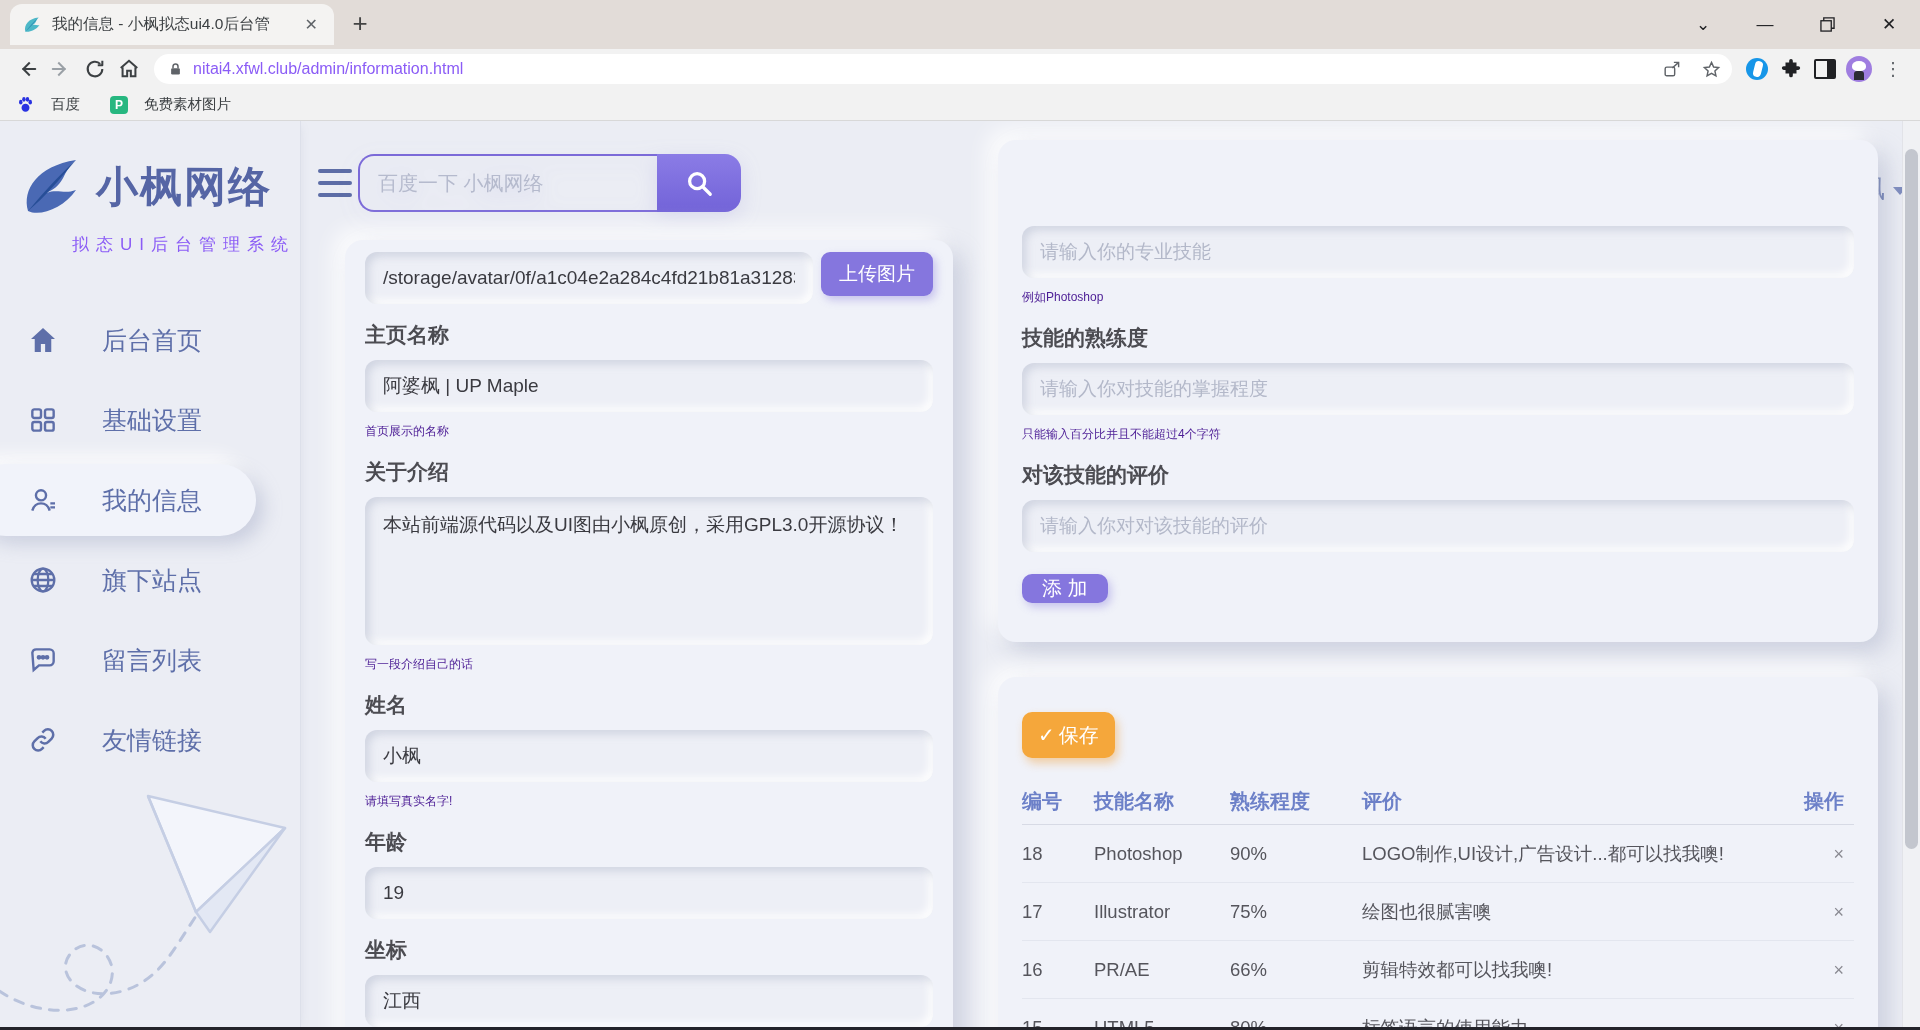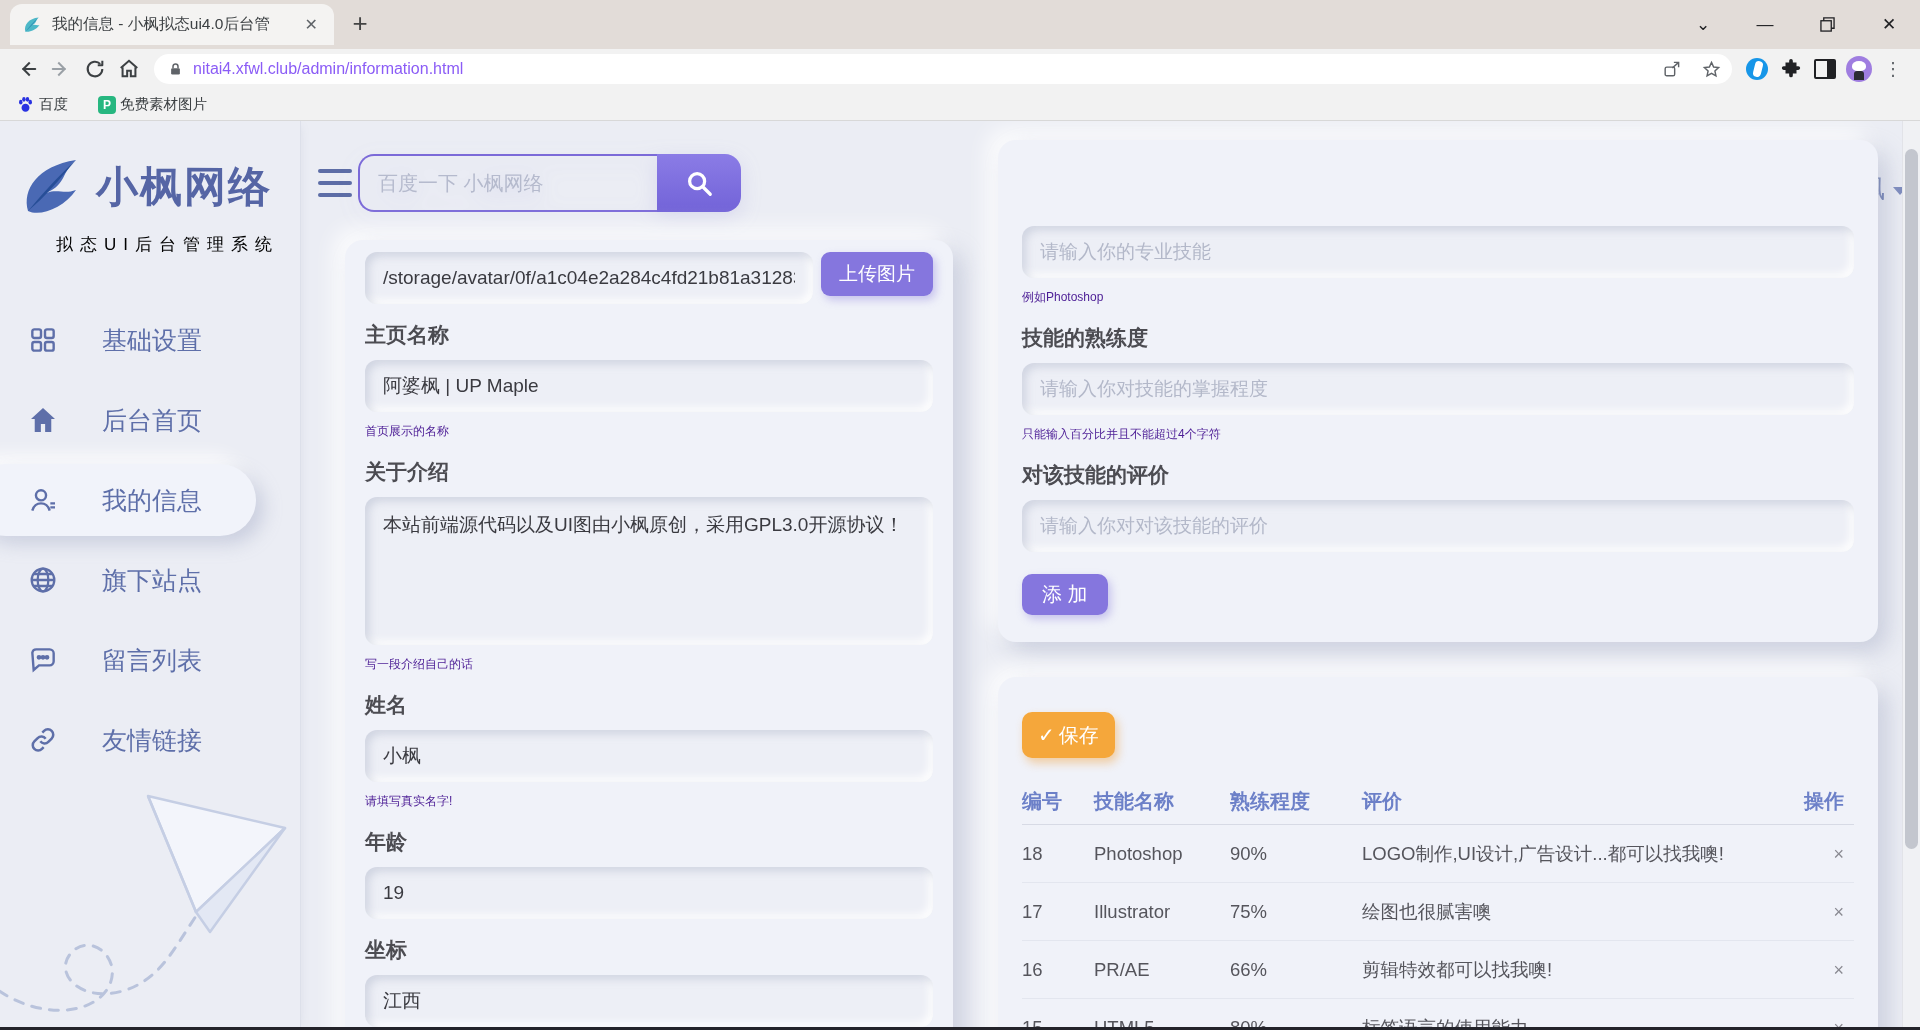--- a/index.html
+++ b/index.html
@@ -29,31 +29,31 @@
   .ext-blue{width:22px;height:22px;border-radius:50%;background:#1796e8;position:relative;overflow:hidden;}
   .ext-blue::after{content:"";position:absolute;left:8px;top:3px;width:8px;height:16px;border-radius:5px;background:#fff;transform:rotate(14deg);}
   .side-sq{width:18px;height:16px;border:2.5px solid #202124;border-radius:2px;position:relative;}
   .side-sq::after{content:"";position:absolute;right:0;top:0;bottom:0;width:7px;background:#202124;}
   .prof-av{width:26px;height:26px;border-radius:50%;background:#9f7de0;position:relative;overflow:hidden;}
   .prof-av::after{content:"";position:absolute;left:6px;top:5px;width:14px;height:10px;border-radius:50% 50% 40% 40%;background:#fff;}
   .prof-av::before{content:"";position:absolute;left:8px;bottom:2px;width:10px;height:9px;background:#2b2b33;border-radius:3px 3px 0 0;}
   .dots{font-size:18px;color:#5f6368;letter-spacing:0;}
   .bookmarks{height:31px;background:#f2f2f2;border-bottom:1px solid #d8d8d8;display:flex;align-items:center;
              padding-left:16px;gap:30px;}
-  .bm{display:flex;align-items:center;gap:4px;font-size:14.5px;color:#3c4043;}
+  .bm{display:flex;align-items:center;gap:16px;font-size:14.5px;color:#3c4043;}
   .bm-p{width:18px;height:18px;border-radius:4px;background:#27b780;color:#fff;font-size:12px;font-weight:bold;
         display:flex;align-items:center;justify-content:center;}
   
   .page{position:absolute;top:121px;left:0;right:0;bottom:0;background:#ebedf4;overflow:hidden;}
   
   .sidebar{position:absolute;left:0;top:0;bottom:0;width:300px;border-right:1px solid #dde0ea;
            box-shadow:4px 0 10px -6px rgba(120,130,160,.18);}
   .logo-row{display:flex;align-items:center;gap:8px;padding:30px 0 0 16px;}
   .logo-title{font-size:42px;font-weight:bold;color:#5565a5;letter-spacing:2px;white-space:nowrap;}
-  .logo-sub{padding-left:56px;margin-top:10px;font-size:17px;letter-spacing:7px;color:#000000;white-space:nowrap;}
+  .logo-sub{padding-left:72px;margin-top:10px;font-size:17px;letter-spacing:7px;color:#8b5cf6;white-space:nowrap;}
   .menu{margin-top:52px;display:flex;flex-direction:column;gap:16px;}
   .menu-item{position:relative;height:64px;display:flex;align-items:center;padding-left:26px;gap:42px;
              color:#5e6fa9;font-size:25px;}
   .mi-icon{width:34px;height:34px;display:flex;align-items:center;justify-content:center;}
   .mi-icon svg{width:32px;height:32px;}
   .menu-item.active::before{content:"";position:absolute;left:-30px;right:44px;top:-4px;bottom:-4px;
        background:#f1f3fa;border-radius:40px;z-index:-1;
        box-shadow:8px 8px 18px rgba(150,158,188,.38),-8px -8px 18px rgba(255,255,255,.95);}
   .menu-item{z-index:0;}
   .plane-wrap{position:absolute;left:0;bottom:0;width:300px;height:330px;pointer-events:none;}
@@ -92,21 +92,21 @@
             background:#edeff6;box-shadow:inset 4px 4px 9px rgba(160,167,192,.38),inset -4px -4px 9px #ffffff;
             padding:0 18px;font-size:19px;color:#3a3a40;outline:none;font-family:Liberation Sans, sans-serif;}
   .nm-input::placeholder{color:#b3b8c9;}
   textarea.nm-input{height:148px;padding:14px 18px;resize:none;line-height:1.5;}
   .f-label{font-size:21px;font-weight:bold;color:#4c4c52;margin:17px 0 11px;}
   .f-hint{font-size:12px;color:#4c1d95;margin:11px 0 2px;min-height:18px;}
   .path-row{display:flex;gap:8px;align-items:flex-start;margin-top:4px;}
   .path-row .nm-input{flex:1;min-width:0;}
   .btn-purple{border:none;border-radius:9px;background:#8576de;color:#fff;font-size:19px;
               padding:0 18px;height:44px;font-family:inherit;box-shadow:3px 4px 8px rgba(120,105,215,.35);}
-  .btn-add{height:41px;margin-top:22px;padding:0 20px;font-size:20px;border-radius:10px;}
+  .btn-add{height:29px;margin-top:22px;padding:0 20px;font-size:20px;border-radius:10px;}
   .pad-top-r1{height:86px;}
   .btn-save{border:none;border-radius:10px;background:#f5a73b;color:#fff;font-size:20px;height:46px;
             padding:0 16px;margin-top:35px;font-family:inherit;display:flex;align-items:center;gap:4px;
             box-shadow:3px 5px 10px rgba(240,160,60,.45);}
   
   .tbl{margin-top:20px;}
   .t-grid{display:grid;grid-template-columns:72px 136px 132px 1fr 58px;align-items:center;}
   .t-head{height:46px;border-bottom:1px solid #d7dae5;font-size:20px;font-weight:bold;color:#6c80c8;}
   .t-head .t-op{text-align:right;}
   .t-row{height:57px;border-bottom:1px solid #e3e6ef;font-size:18.5px;color:#55555c;}
@@ -230,37 +230,37 @@
         <path d="M8 40 C18 28 27 18 40 6 C28 20 20 30 8 40Z" fill="#274e97"></path>
       </svg>
       <span class="logo-title">小枫网络</span>
     </div>
     <div class="logo-sub">拟态UI后台管理系统</div>
 
     <div class="menu">
 
         <div class="menu-item">
           <span class="mi-icon">
+            <svg viewBox="0 0 24 24" fill="currentColor">
+              <path d="M12 3l9 8.2h-2.8V21h-4.6v-6h-3.2v6H5.8v-9.8H3z"></path>
+            </svg>
+          </span>
+          <span class="mi-label">后台首页</span>
+        </div>
+
+        <div class="menu-item">
+          <span class="mi-icon">
             <svg viewBox="0 0 24 24" fill="none" stroke="currentColor" stroke-width="1.8">
               <rect x="4" y="4" width="6.5" height="6.5" rx="1.5"></rect>
               <rect x="13.5" y="4" width="6.5" height="6.5" rx="1.5"></rect>
               <rect x="4" y="13.5" width="6.5" height="6.5" rx="1.5"></rect>
               <rect x="13.5" y="13.5" width="6.5" height="6.5" rx="1.5"></rect>
             </svg>
           </span>
           <span class="mi-label">基础设置</span>
-        </div>
-
-        <div class="menu-item">
-          <span class="mi-icon">
-            <svg viewBox="0 0 24 24" fill="currentColor">
-              <path d="M12 3l9 8.2h-2.8V21h-4.6v-6h-3.2v6H5.8v-9.8H3z"></path>
-            </svg>
-          </span>
-          <span class="mi-label">后台首页</span>
         </div>
 
         <div class="menu-item active">
           <span class="mi-icon">
             <svg viewBox="0 0 24 24" fill="none" stroke="currentColor" stroke-width="1.8">
               <circle cx="10.5" cy="8.5" r="3.8"></circle>
               <path d="M4 20c1-3.6 3.6-5.5 6.5-5.5S16 16.4 17 20"></path>
               <path d="M17.5 14.5h3.5M17.5 17.5h3.5"></path>
             </svg>
           </span>

